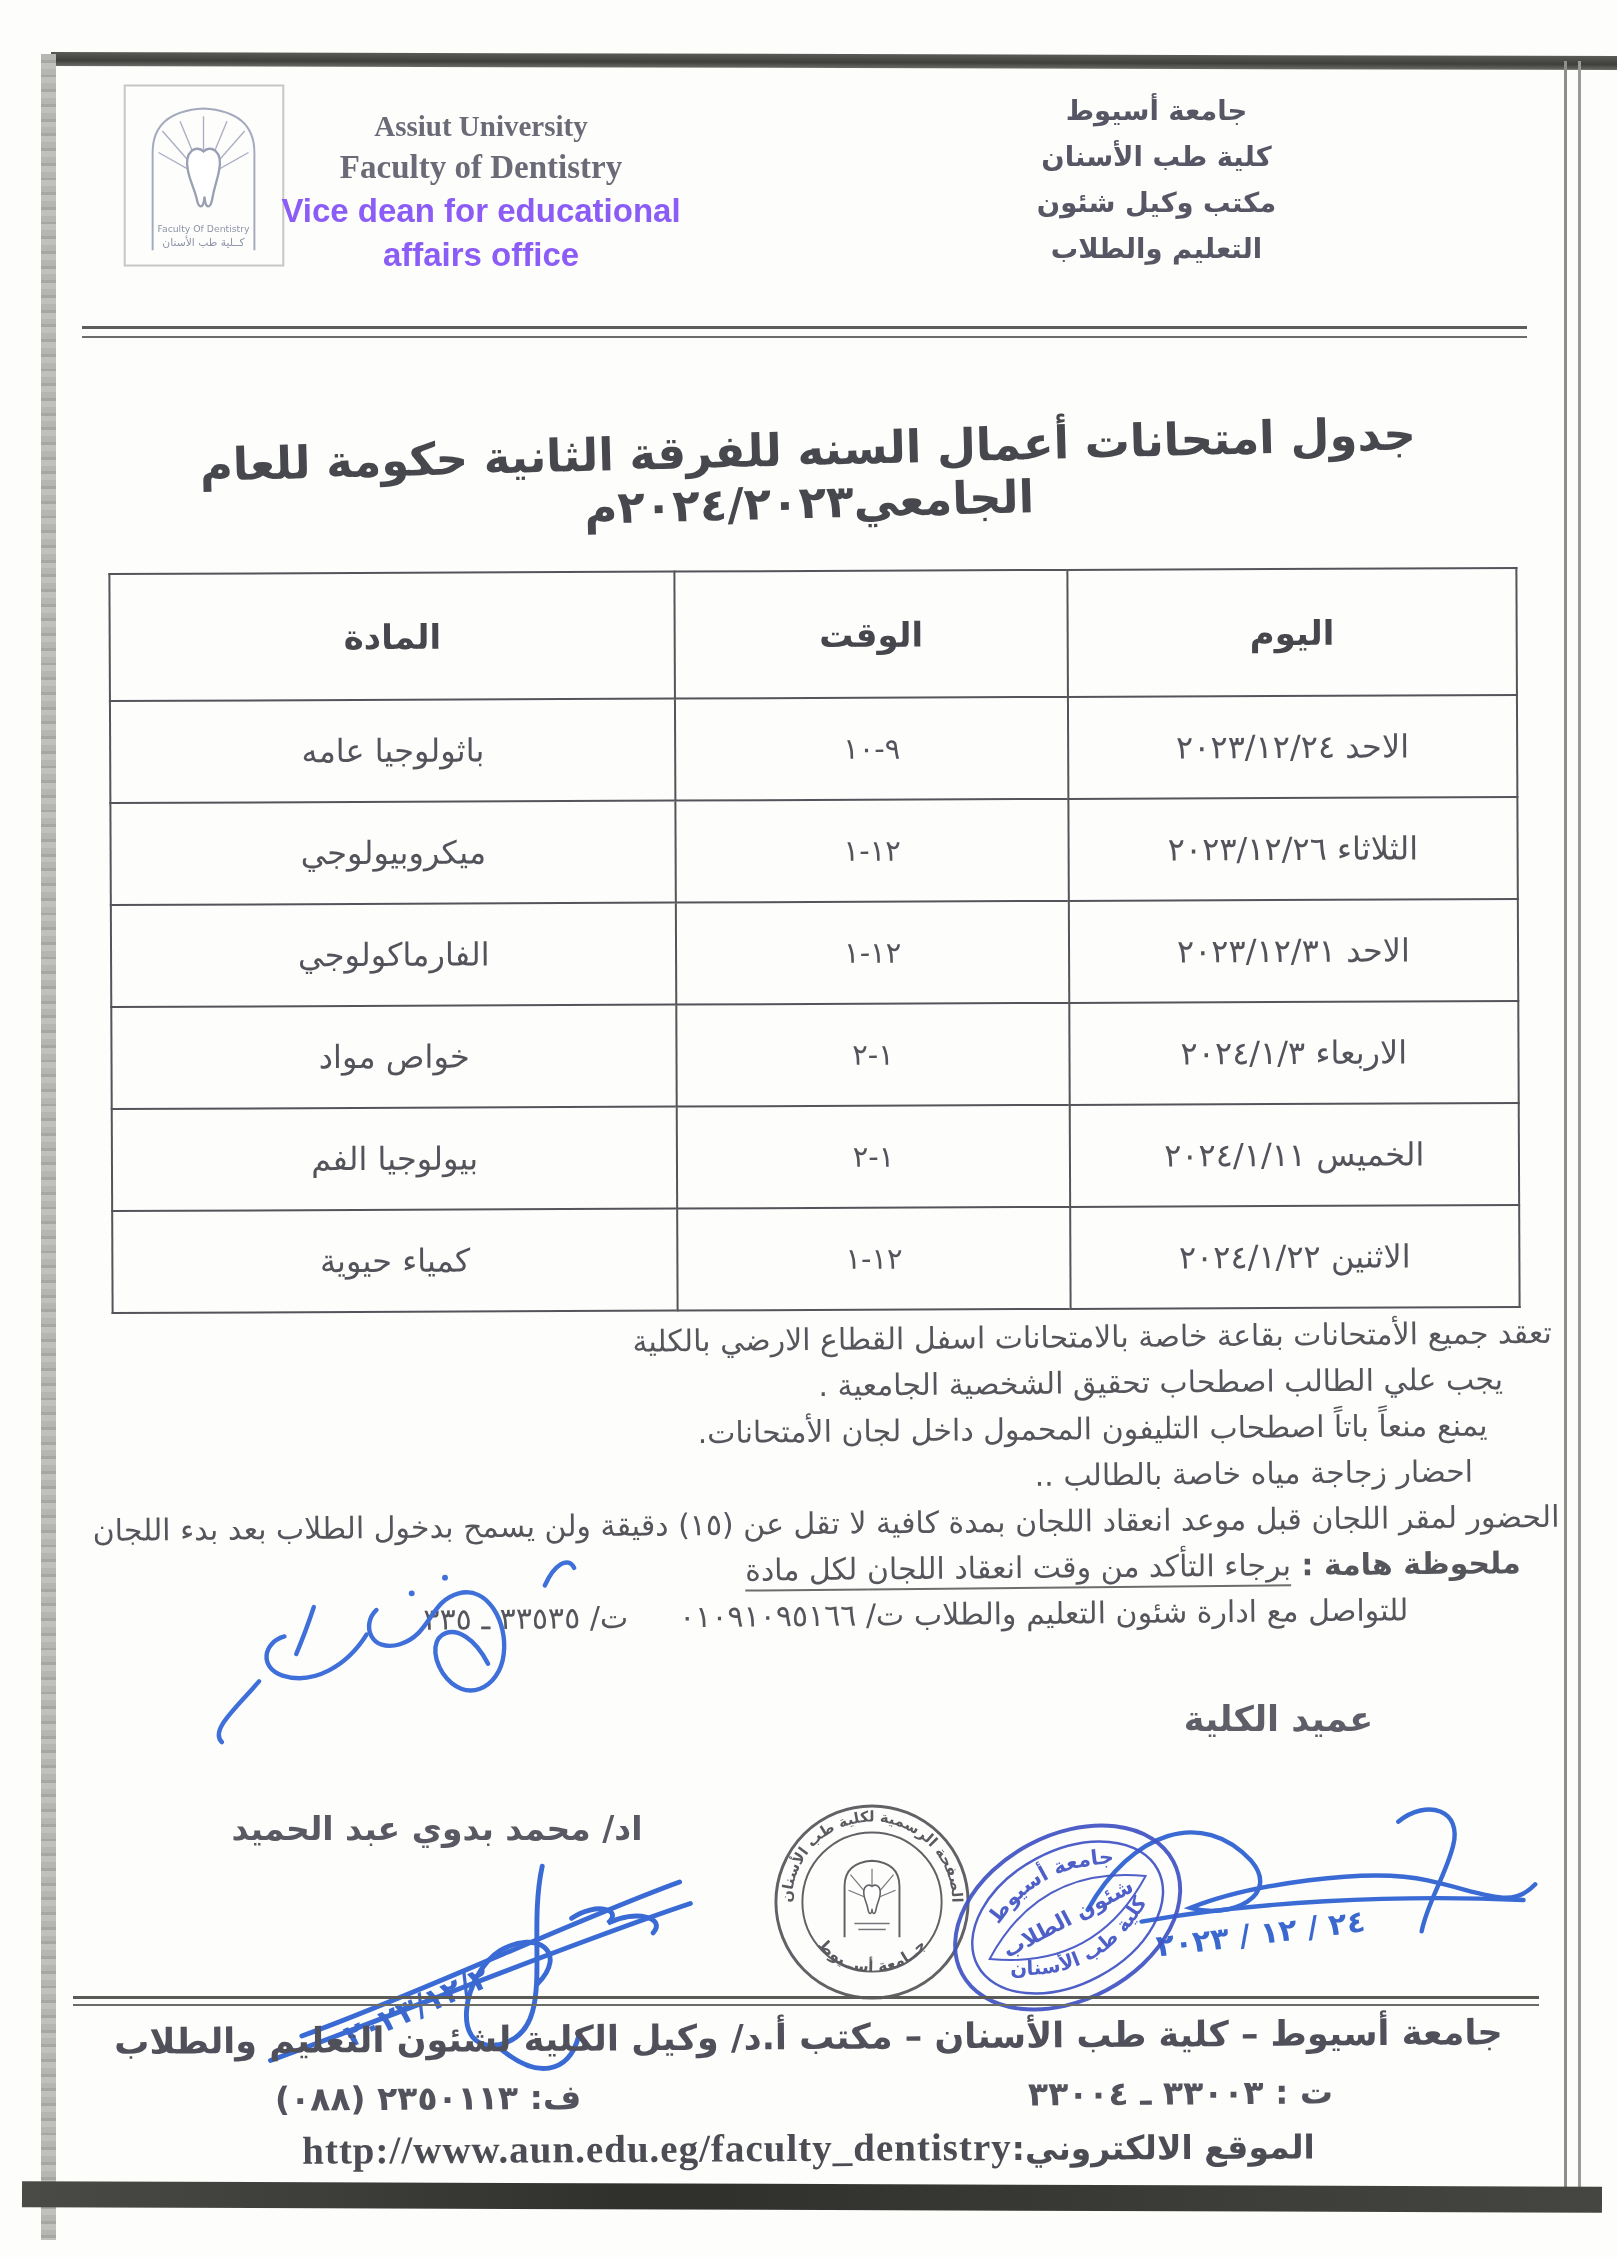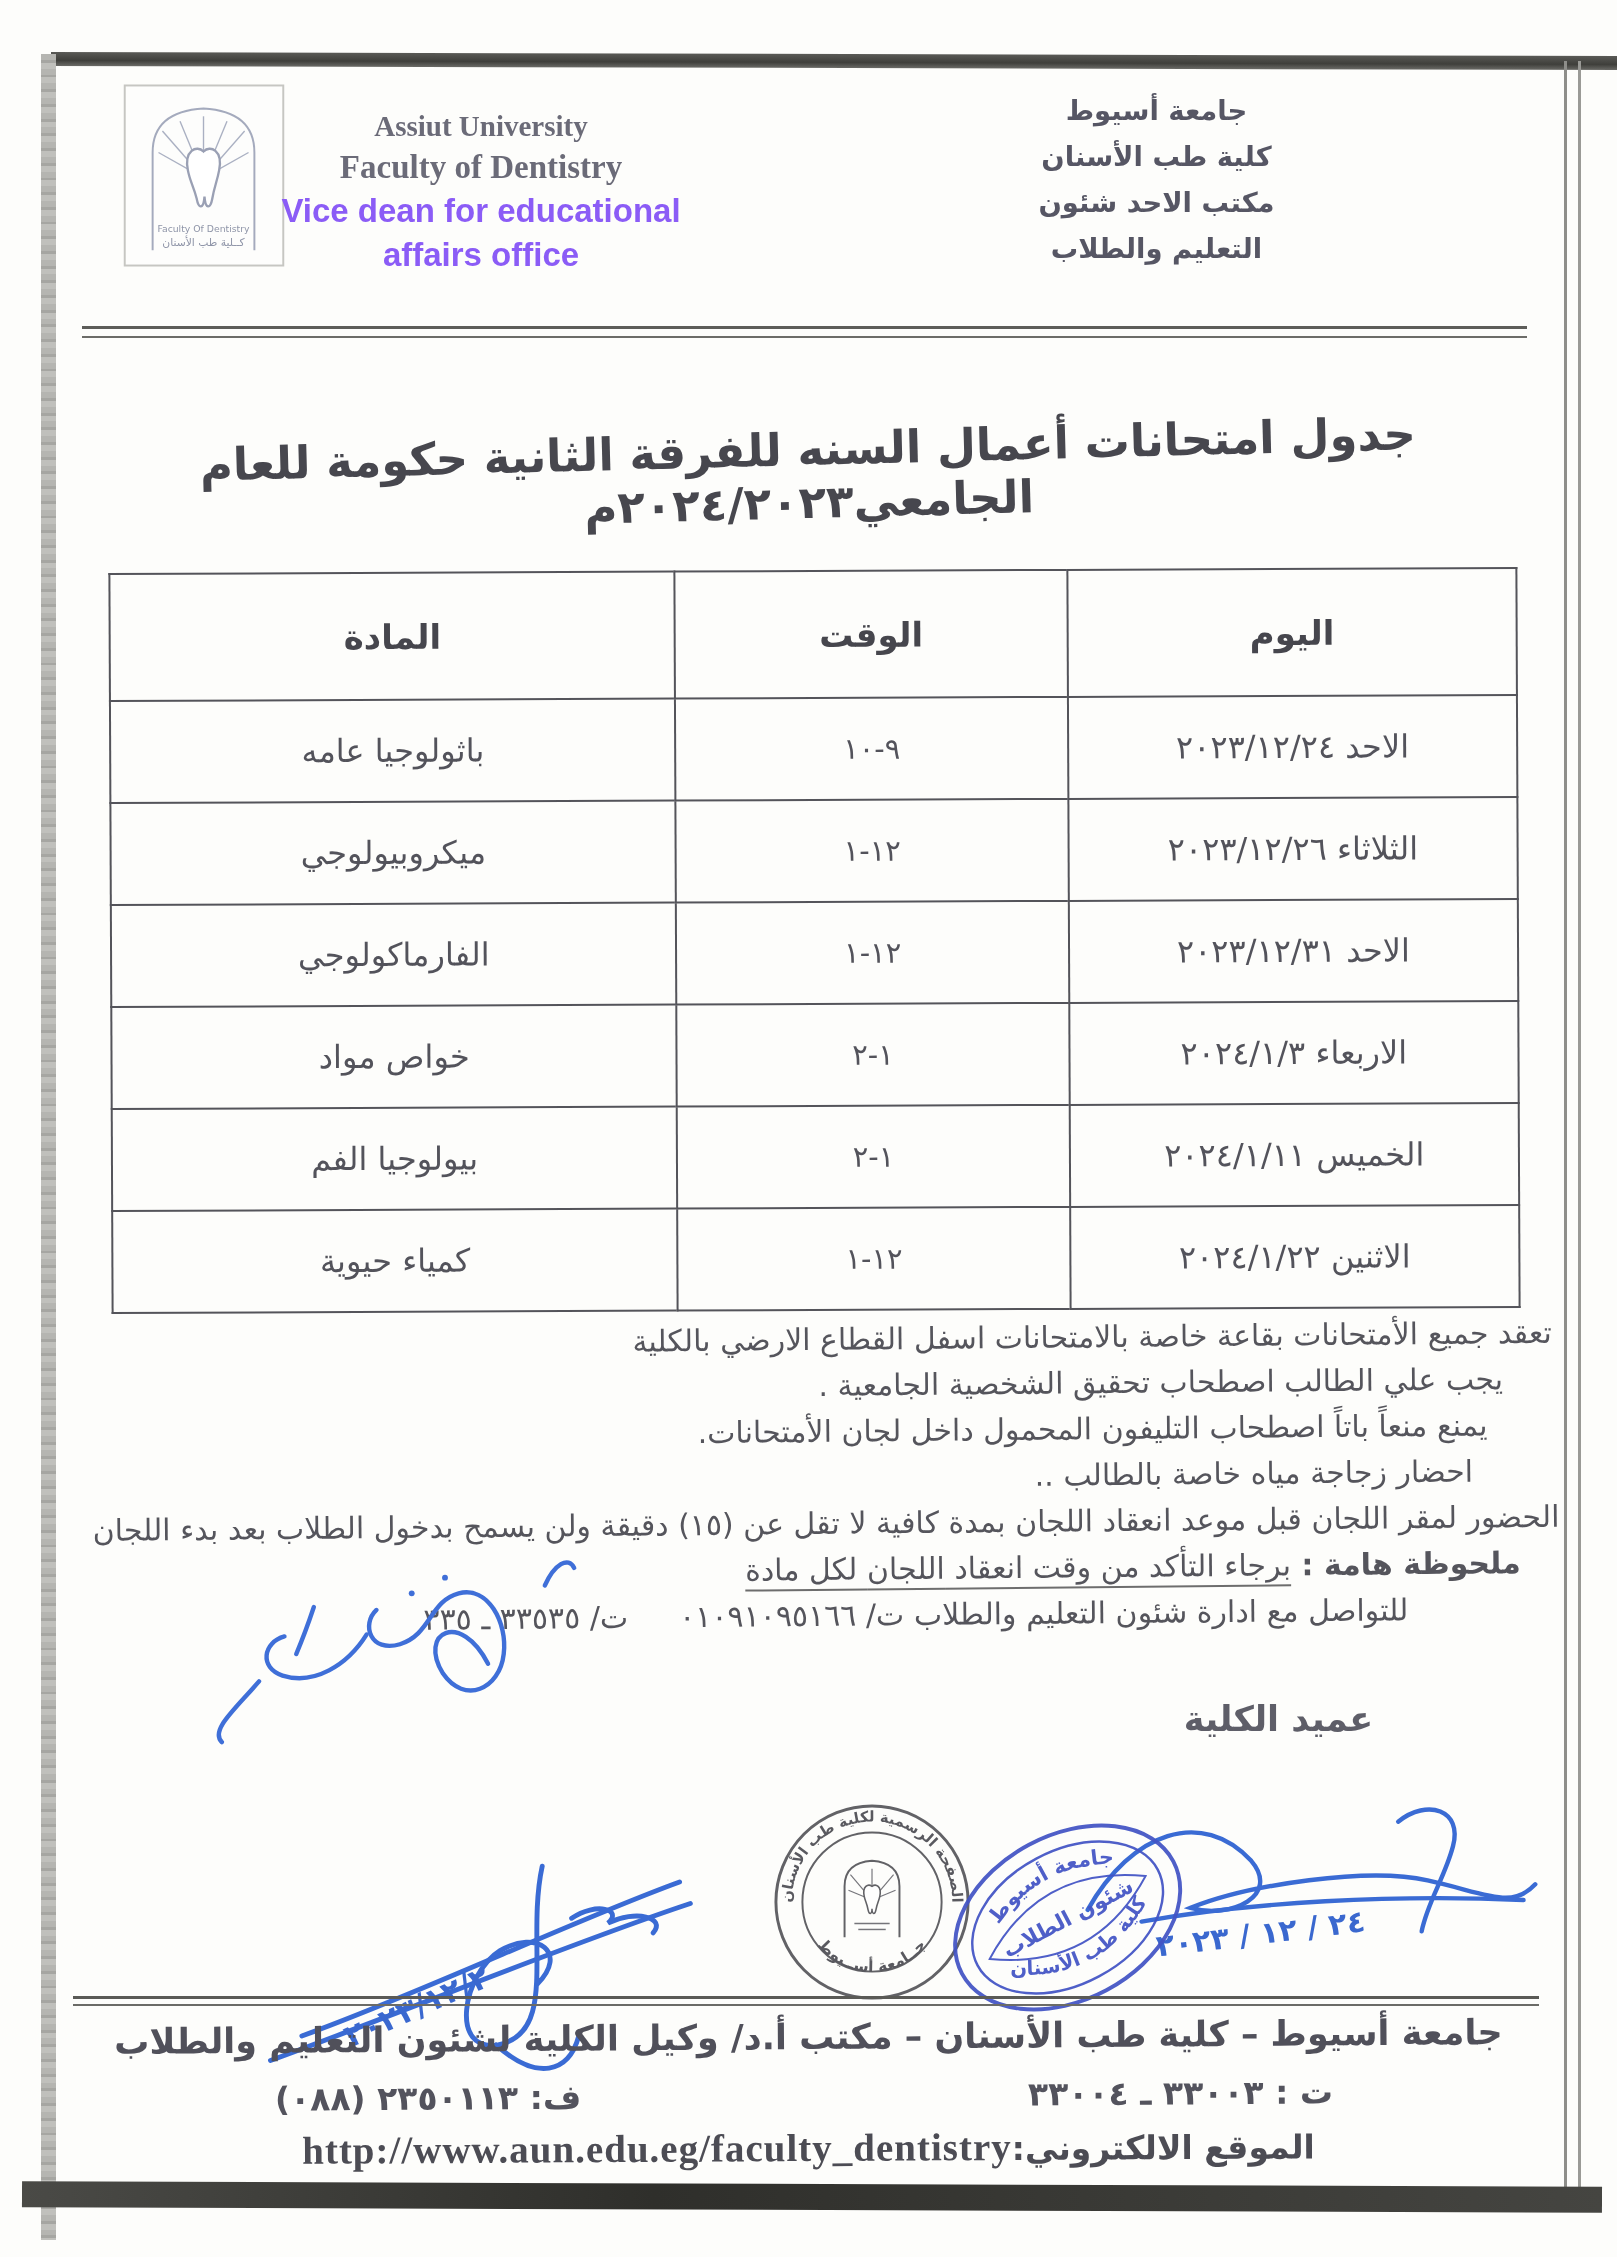--- a/index.html
+++ b/index.html
@@ -133,21 +133,21 @@
   <div class="en-block">
     <div class="en-line1">Assiut University</div>
     <div class="en-line2">Faculty of Dentistry</div>
     <div class="en-line3">Vice dean for educational</div>
     <div class="en-line4">affairs office</div>
   </div>
 
   <div class="ar-block">
     <div>جامعة أسيوط</div>
     <div>كلية طب الأسنان</div>
-    <div>مكتب الاحد شئون</div>
+    <div>مكتب وكيل شئون</div>
     <div>التعليم والطلاب</div>
   </div>
 
 
   <div class="double-rule r1"></div>
   <div class="double-rule r2"></div>
 
   <div class="doc-title">جدول امتحانات أعمال السنه للفرقة الثانية حكومة للعام الجامعي٢٠٢٤/٢٠٢٣م</div>
 
   <table class="exam-table">
@@ -216,20 +216,21 @@
         <path d="M206,120 C186,152 152,172 120,162 C96,154 100,128 122,122"></path>
         <path d="M152,92 C146,110 140,126 134,140"></path>
         <path d="M96,168 C70,198 46,218 58,230"></path>
         <path d="M388,70 C398,48 412,40 418,52"></path>
         <circle cx="252" cy="78" r="3" fill="#3f6fd8" stroke="none"></circle>
         <circle cx="286" cy="62" r="3" fill="#3f6fd8" stroke="none"></circle>
       </g>
     </svg>
   </div>
 
+  <div class="sig-name-left">اد/ محمد بدوي عبد الحميد</div>
   <div class="sig-title-right">عميد الكلية</div>
 
   <div class="sig-svg-left">
     <svg width="466" height="265" viewBox="0 0 475 270">
       <g fill="none" stroke="#3a6bd4" stroke-width="5" stroke-linecap="round">
         <path d="M60,215 C180,172 335,98 445,58"></path>
         <path d="M28,240 C160,192 335,120 456,80"></path>
         <path d="M305,42 C288,120 322,212 260,224 C210,232 224,152 262,128 C300,106 332,130 300,162"></path>
         <path d="M335,95 C360,78 388,86 372,100 C400,86 432,94 418,110"></path>
         <path d="M258,224 C300,262 332,252 342,216"></path>

